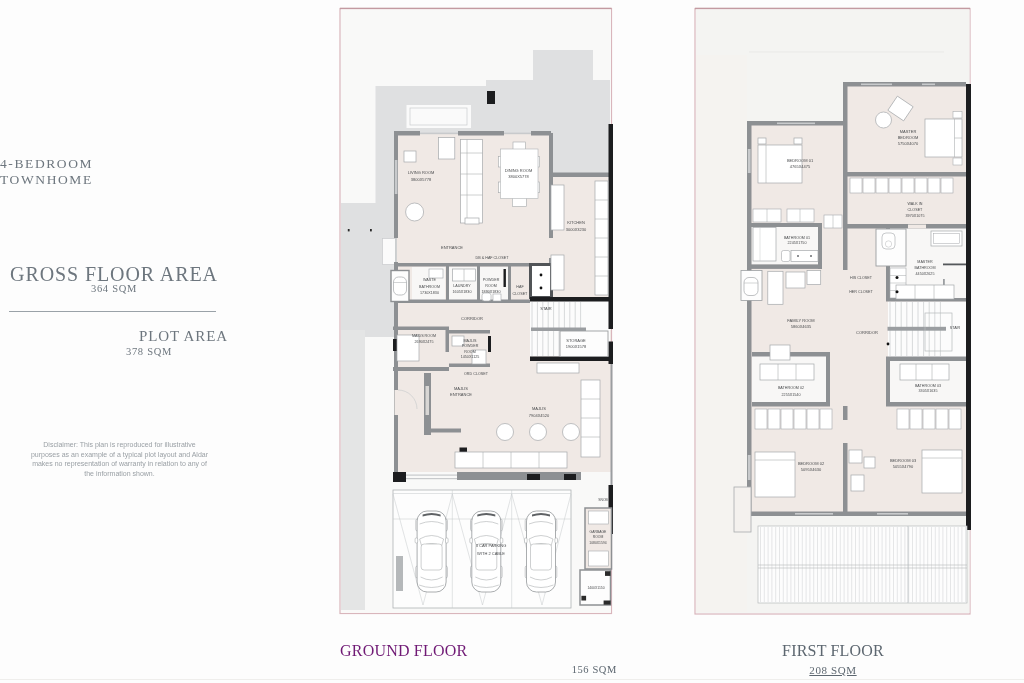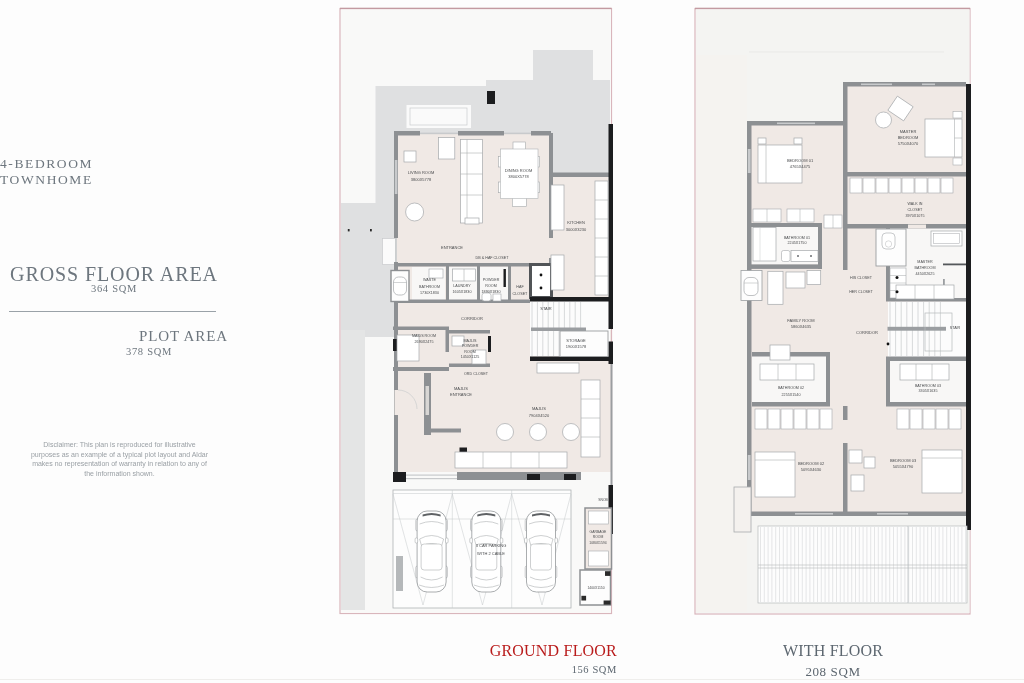--- a/index.html
+++ b/index.html
@@ -18,27 +18,27 @@
 <div class="abs ser" style="left:0;top:283px;width:228px;text-align:center;color:#6d767e;font-size:10.5px;letter-spacing:0.7px;font-family:Liberation Serif, serif;">364 SQM</div>
 
 <div class="abs" style="left:9px;top:311px;width:207px;height:1px;background:#9aa2a8;"></div>
 
 <div class="abs ser" style="left:0;top:328px;width:228px;text-align:right;color:#6d767e;font-size:15px;letter-spacing:0.9px;">PLOT AREA</div>
 
 <div class="abs ser" style="left:0;top:346px;width:228px;text-align:center;color:#6d767e;font-size:10.5px;letter-spacing:0.7px;margin-left:35px;">378 SQM</div>
 
 <div class="abs" style="left:12px;top:440px;width:215px;text-align:center;color:#9aa0a5;font-size:7px;line-height:9.6px;">Disclaimer: This plan is reproduced for illustrative<br>purposes as an example of a typical plot layout and Aldar<br>makes no representation of warranty in relation to any of<br>the information shown.</div>
 
-<div class="abs ser" style="left:340px;top:642px;width:277px;text-align:right;color:#b91c1c;font-size:16px;letter-spacing:0.2px;">GROUND FLOOR</div>
+<div class="abs ser" style="left:340px;top:642px;width:277px;text-align:left;color:#701a75;font-size:16px;letter-spacing:0.2px;">GROUND FLOOR</div>
 
 <div class="abs ser" style="left:340px;top:664px;width:277px;text-align:right;color:#5d6770;font-size:10.5px;letter-spacing:0.6px;">156 SQM</div>
 
-<div class="abs ser" style="left:694px;top:642px;width:278px;text-align:center;color:#5d6770;font-size:16px;letter-spacing:0.2px;">WITH FLOOR</div>
-
-<div class="abs ser" style="left:694px;top:664px;width:278px;text-align:center;color:#5d6770;font-size:13px;letter-spacing:0.6px;">208 SQM</div>
+<div class="abs ser" style="left:694px;top:642px;width:278px;text-align:center;color:#5d6770;font-size:16px;letter-spacing:0.2px;">FIRST FLOOR</div>
+
+<div class="abs ser" style="left:694px;top:664px;width:278px;text-align:center;color:#5d6770;font-size:11px;letter-spacing:0.6px;text-decoration:underline;">208 SQM</div>
 
 <svg id="gf" class="abs" style="left:339px;top:7px;" width="274" height="608" viewBox="0 0 274 608">
 
 <rect x="1" y="1.5" width="271.5" height="605" fill="none" stroke="#d9b6bc" stroke-width="1.2"></rect>
 <line x1="1" y1="1.5" x2="272.5" y2="1.5" stroke="#c39aa1" stroke-width="1.6"></line>
 
 <rect x="2" y="2.5" width="270" height="603" fill="#f9f9f8"></rect>
 
 <polygon points="36.5,79 147,79 147,73 194,73 194,43 254,43 254,73 271,73 271,168 214,168 214,126 58,126 58,196 36.5,196" fill="#dfe0e1"></polygon>
 

